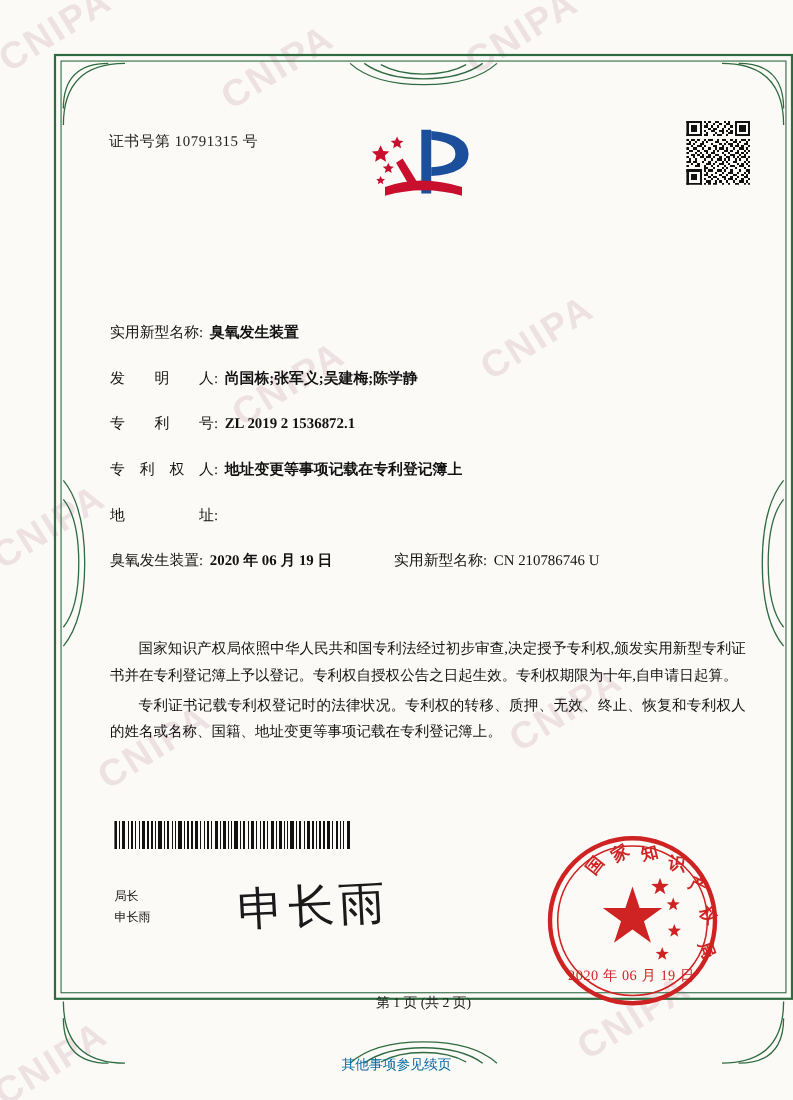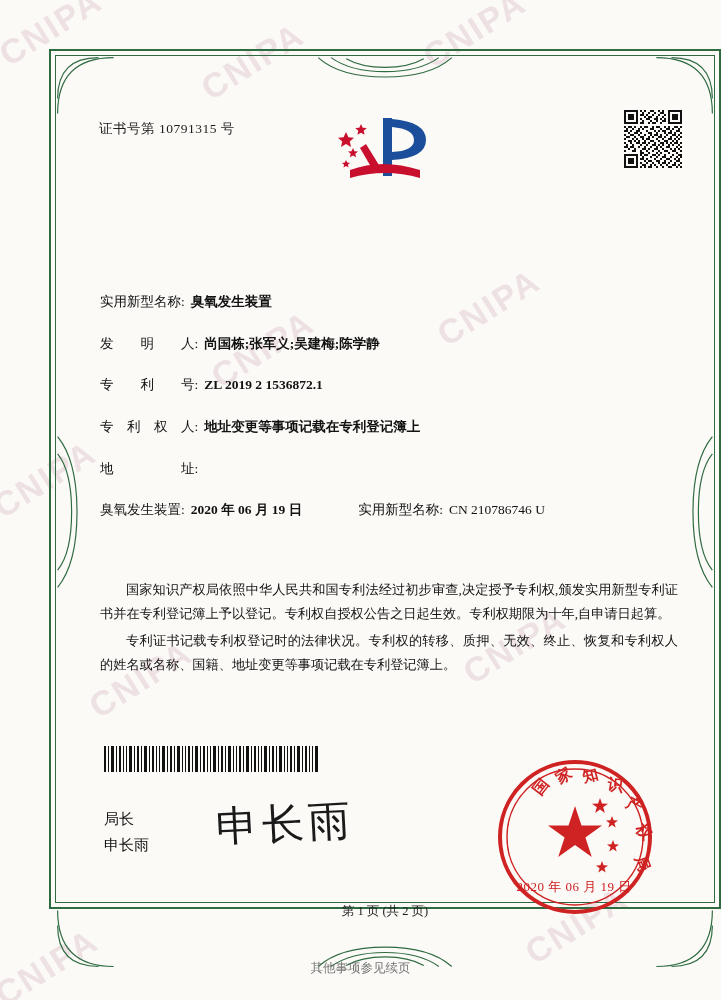--- a/index.html
+++ b/index.html
@@ -159,21 +159,21 @@
     position: absolute;
     left: 46px;
     top: 688px;
     width: 215px;
     height: 26px;
   }
   .sign-block {
     position: absolute;
     left: 46px;
     top: 748px;
-    font-size: 15px;
+    font-size: 11px;
     line-height: 1.75;
     color: #121212;
   }
   .signature {
     position: absolute;
     left: 158px;
     top: 738px;
     font-size: 42px;
     color: #1a1a1a;
     font-family: "DejaVu Serif", serif;
@@ -208,21 +208,21 @@
     font-size: 12.5px;
     color: #1d1d1d;
   }
   .footnote {
     position: absolute;
     left: 0;
     right: 0;
     top: 960px;
     text-align: center;
     font-size: 12.5px;
-    color: #737373;
+    color: #0369a1;
     z-index: 3;
   }
 </style>
 </head>
 <body>
 
 <div class="wm wm1">CNIPA</div>
 <div class="wm wm2">CNIPA</div>
 <div class="wm wm3">CNIPA</div>
 <div class="wm wm4">CNIPA</div>

